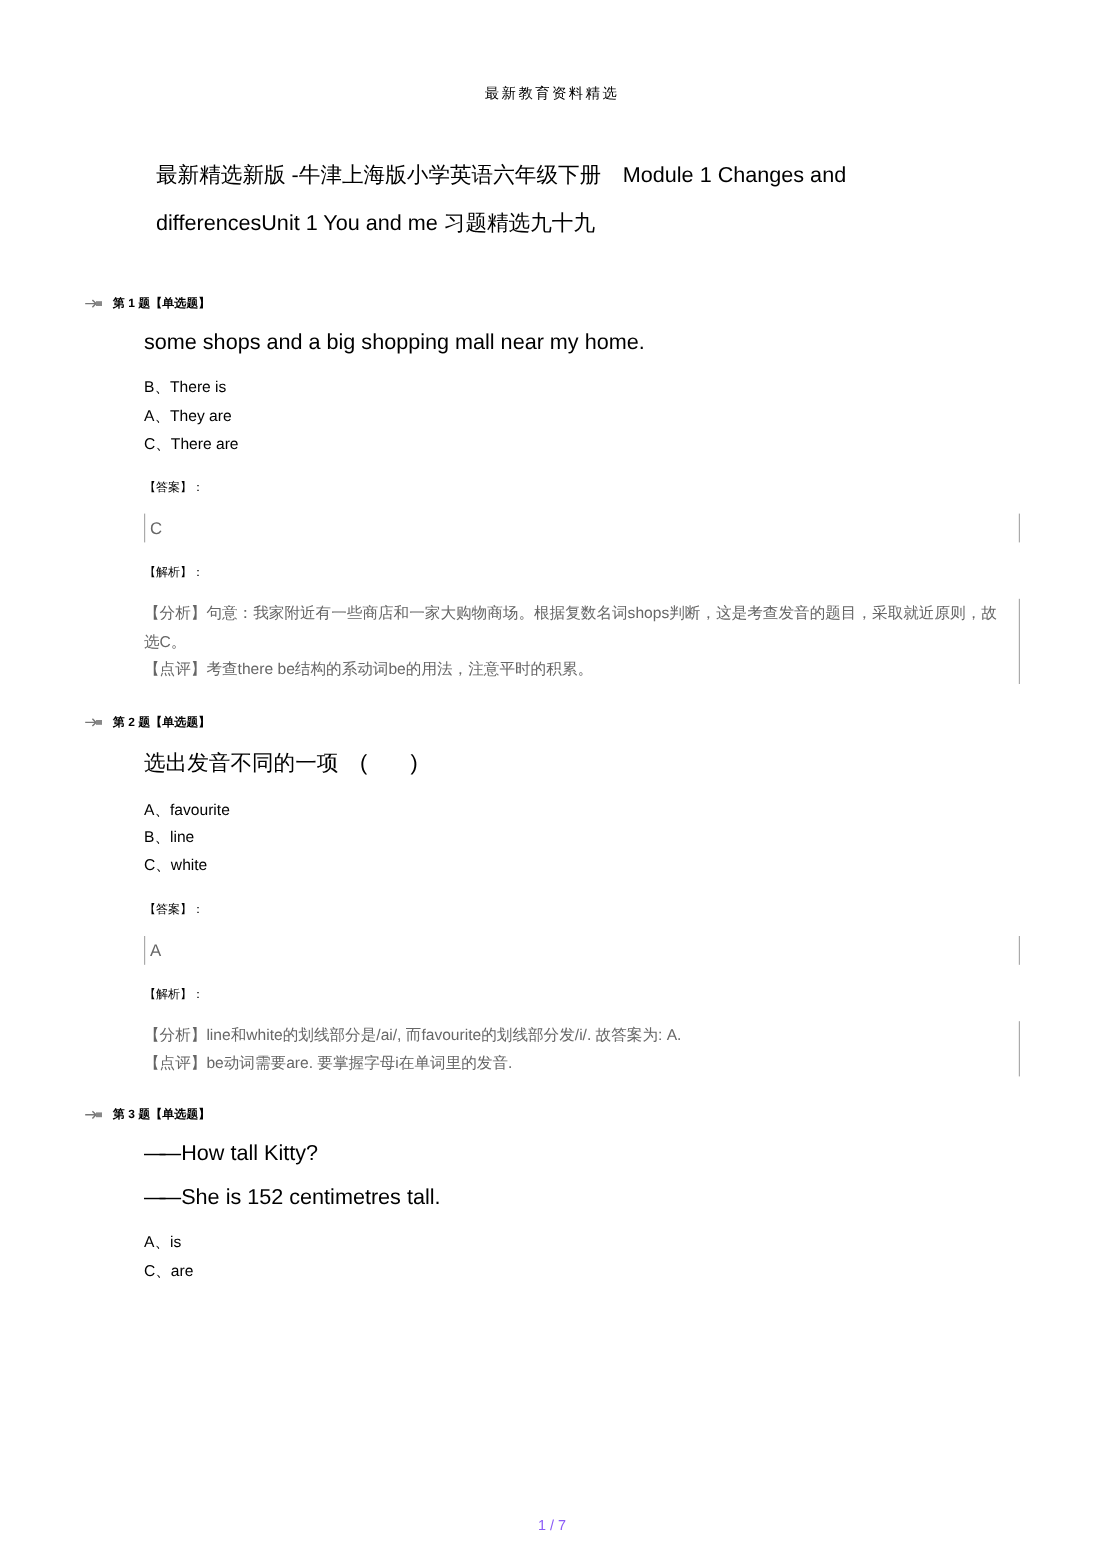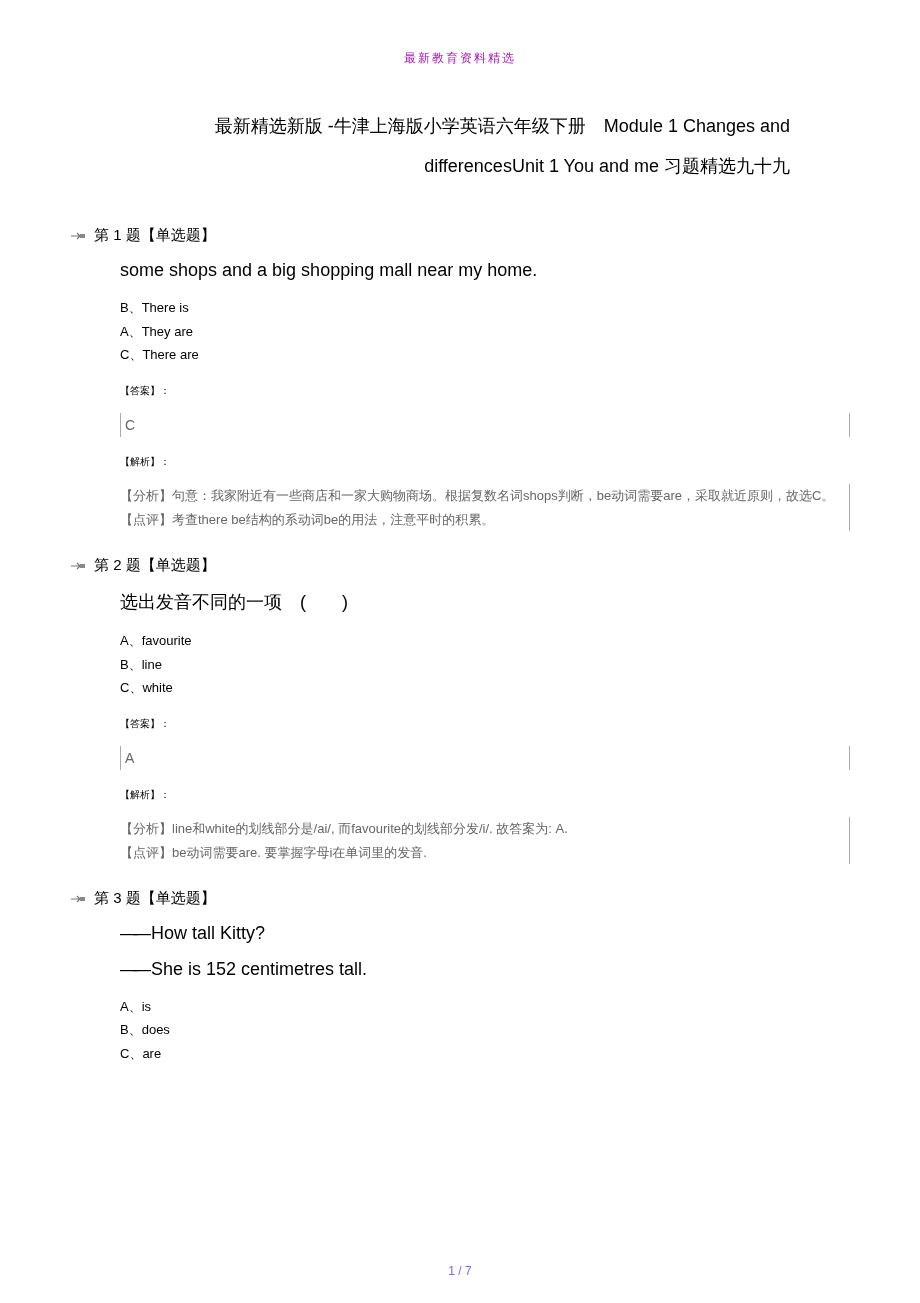--- a/index.html
+++ b/index.html
@@ -13,26 +13,27 @@
       background: #ffffff;
       font-family: "Microsoft YaHei", "SimSun", Arial, sans-serif;
       font-size: 14px;
       color: #000;
       padding: 50px 70px 30px 70px;
       position: relative;
     }
     .header-note {
       text-align: center;
       font-size: 12px;
-      color: #a21caf;
+      color: #000000;
       margin-bottom: 40px;
       letter-spacing: 2px;
+      margin-top: 20px;
     }
     .main-title {
-      text-align: right;
+      text-align: left;
       font-size: 18px;
       font-weight: normal;
       line-height: 2.2;
       margin: 0 60px 40px 60px;
     }
     .question-block {
       margin-bottom: 25px;
     }
     .question-header {
       display: flex;
@@ -45,21 +46,22 @@
       height: 10px;
       display: inline-flex;
       align-items: center;
       justify-content: center;
     }
     .arrow-icon svg {
       width: 18px;
       height: 10px;
     }
     .question-title {
-      font-size: 15px;
+      font-size: 10px;
+      font-weight: bold;
     }
     .question-body {
       padding-left: 50px;
     }
     .question-stem {
       margin-bottom: 15px;
       font-size: 18px;
     }
     .options {
       margin-bottom: 18px;
@@ -123,21 +125,21 @@
     <div class="question-stem">some shops and a big shopping mall near my home.</div>
     <div class="options">
       <div class="option-line">B、There is</div>
       <div class="option-line">A、They are</div>
       <div class="option-line">C、There are</div>
     </div>
     <div class="answer-label">【答案】：</div>
     <div class="answer-box">C</div>
     <div class="analysis-label">【解析】：</div>
     <div class="analysis-text">
-      <div>【分析】句意：我家附近有一些商店和一家大购物商场。根据复数名词shops判断，be动词需要are，采取就近原则，故选C。</div>
+      <div>【分析】句意：我家附近有一些商店和一家大购物商场。根据复数名词shops判断，这是考查发音的题目，采取就近原则，故选C。</div>
       <div>【点评】考查there be结构的系动词be的用法，注意平时的积累。</div>
     </div>
   </div>
 </div>
 
 <div class="question-block">
   <div class="question-header">
     <span class="arrow-icon">
       <svg viewBox="0 0 18 10">
           <path d="M1 5 L10 5 M7 2 L10 5 L7 8" stroke="#777" stroke-width="1.2" fill="none"></path>
@@ -175,19 +177,18 @@
   </div>
   <div class="question-body">
     <div class="question-stem">
       <span class="dash">—</span><span style="margin-left:-4px;">—How tall Kitty?</span>
     </div>
     <div class="question-stem">
       <span class="dash">—</span><span style="margin-left:-4px;text-align:center;">—She is 152 centimetres tall.</span>
     </div>
     <div class="options">
       <div class="option-line">A、is</div>
-      <div class="option-line">B、does</div>
       <div class="option-line">C、are</div>
     </div>
   </div>
 </div>
 
 <div class="footer">1 / 7</div>
 
 </body></html>

